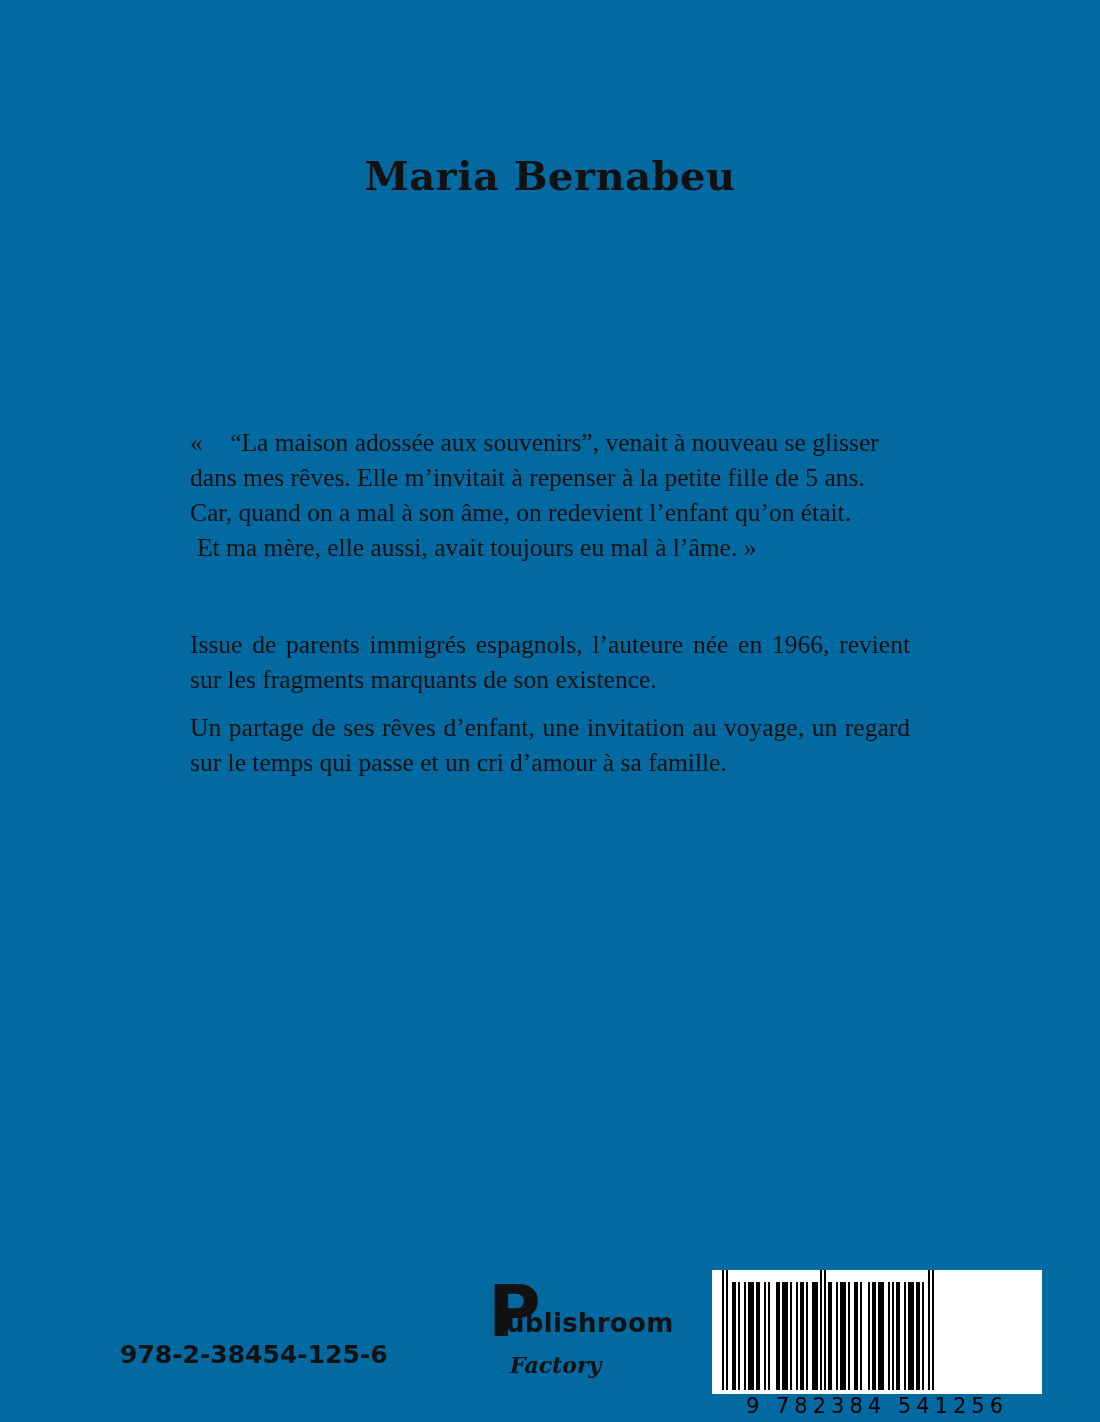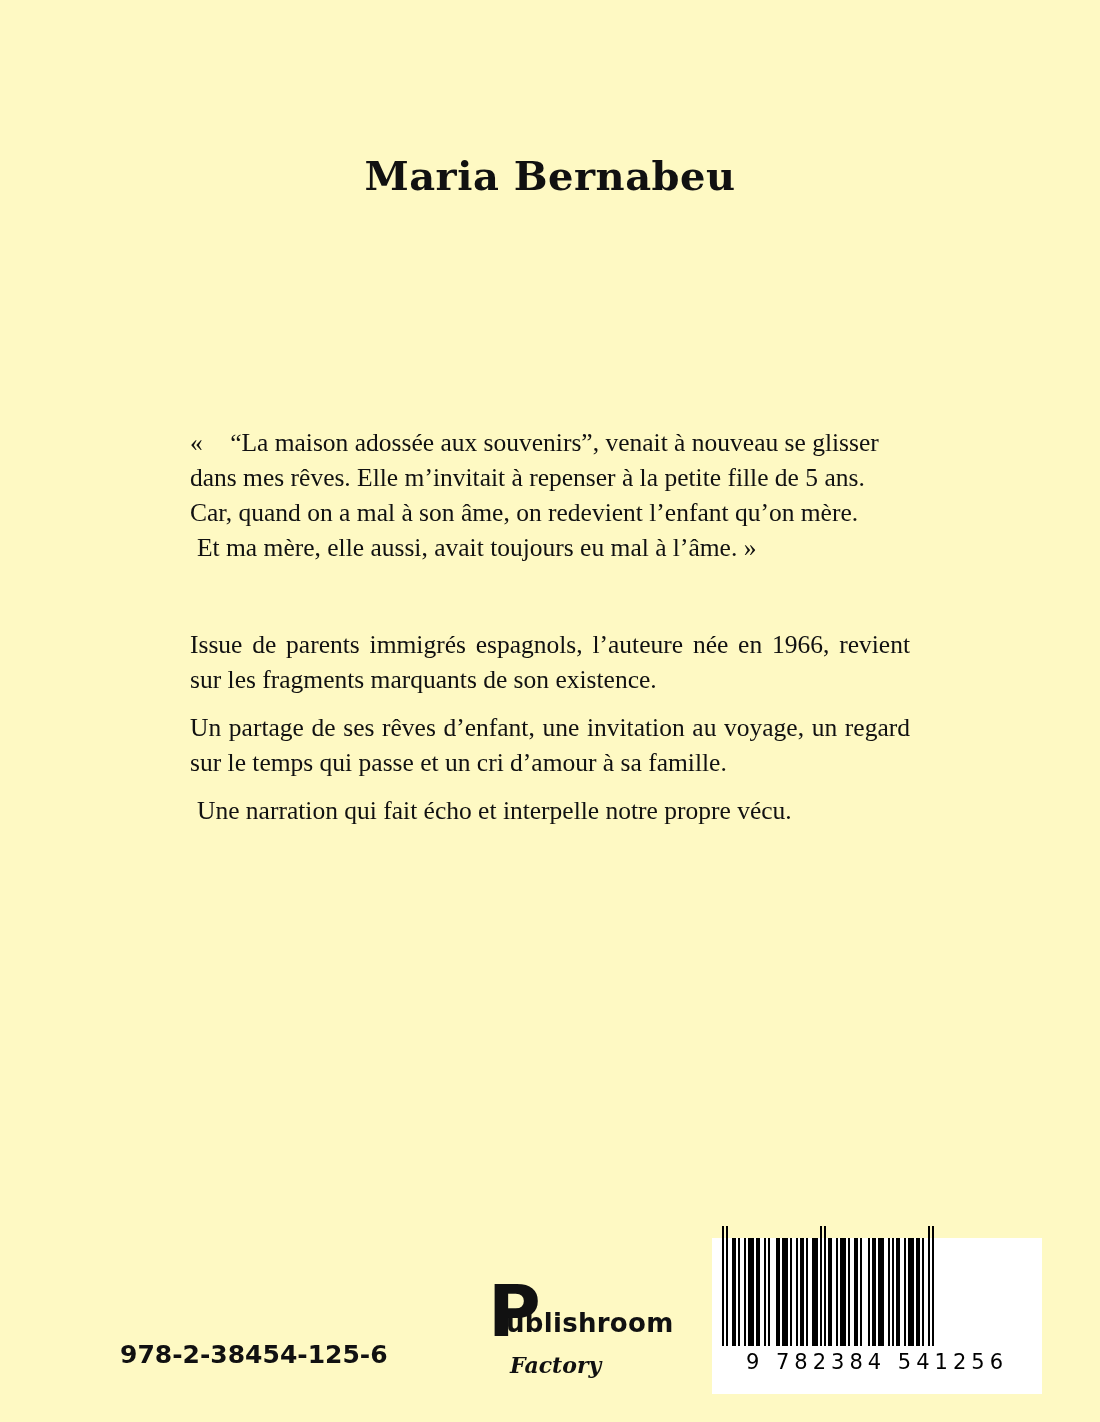--- a/index.html
+++ b/index.html
@@ -10,21 +10,21 @@
   body {
     width: 1100px;
     height: 1422px;
     overflow: hidden;
     font-family: "Liberation Serif", serif;
   }
   .cover {
     position: relative;
     width: 1100px;
     height: 1422px;
-    background: #fef9c3;
+    background: #0369a1;
     box-sizing: border-box;
   }
   .author {
     position: absolute;
     top: 152px;
     left: 0;
     width: 100%;
     text-align: center;
     font-family: "DejaVu Serif", serif;
     font-weight: bold;
@@ -129,23 +129,23 @@
     font-weight: bold;
     font-size: 22px;
     color: #111111;
   }
 
   .barcode {
     position: absolute;
     right: 58px;
     bottom: 28px;
     width: 330px;
-    height: 156px;
+    height: 124px;
     background: #ffffff;
-    padding: 0 10px 4px 10px;
+    padding: 12px 10px 4px 10px;
     box-sizing: border-box;
   }
   .barcode .bars {
     display: flex;
     align-items: flex-end;
     height: 108px;
     width: 310px;
     gap: 0;
   }
   .barcode .bars span {
@@ -175,28 +175,27 @@
 <div class="cover">
 
   <div class="author">Maria Bernabeu</div>
 
 
   <div class="body-text">
 
     <div class="quote-block">
       <p><span>« </span><span class="ital">“La maison adossée aux souvenirs”</span><span>, venait à nouveau se glisser</span></p>
       <p>dans mes rêves. Elle m’invitait à repenser à la petite fille de 5 ans.</p>
-      <p>Car, quand on a mal à son âme, on redevient l’enfant qu’on mère.</p>
+      <p>Car, quand on a mal à son âme, on redevient l’enfant qu’on était.</p>
       <p class="last">Et ma mère, elle aussi, avait toujours eu mal à l’âme. »</p>
     </div>
 
     <div class="blurb-block">
       <p>Issue de parents immigrés espagnols, l’auteure née en 1966, revient  sur les fragments marquants de son existence.</p>
       <p>Un partage de ses rêves d’enfant, une invitation au voyage, un regard sur le temps qui passe et un cri d’amour à sa famille.</p>
-      <p class="last">Une narration qui fait écho et interpelle notre propre vécu.</p>
     </div>
 
   </div>
 
   <div class="isbn-block">
     <div>978-2-38454-125-6</div>
   </div>
 
   <div class="publisher">
     <span class="p-letter">P</span>

